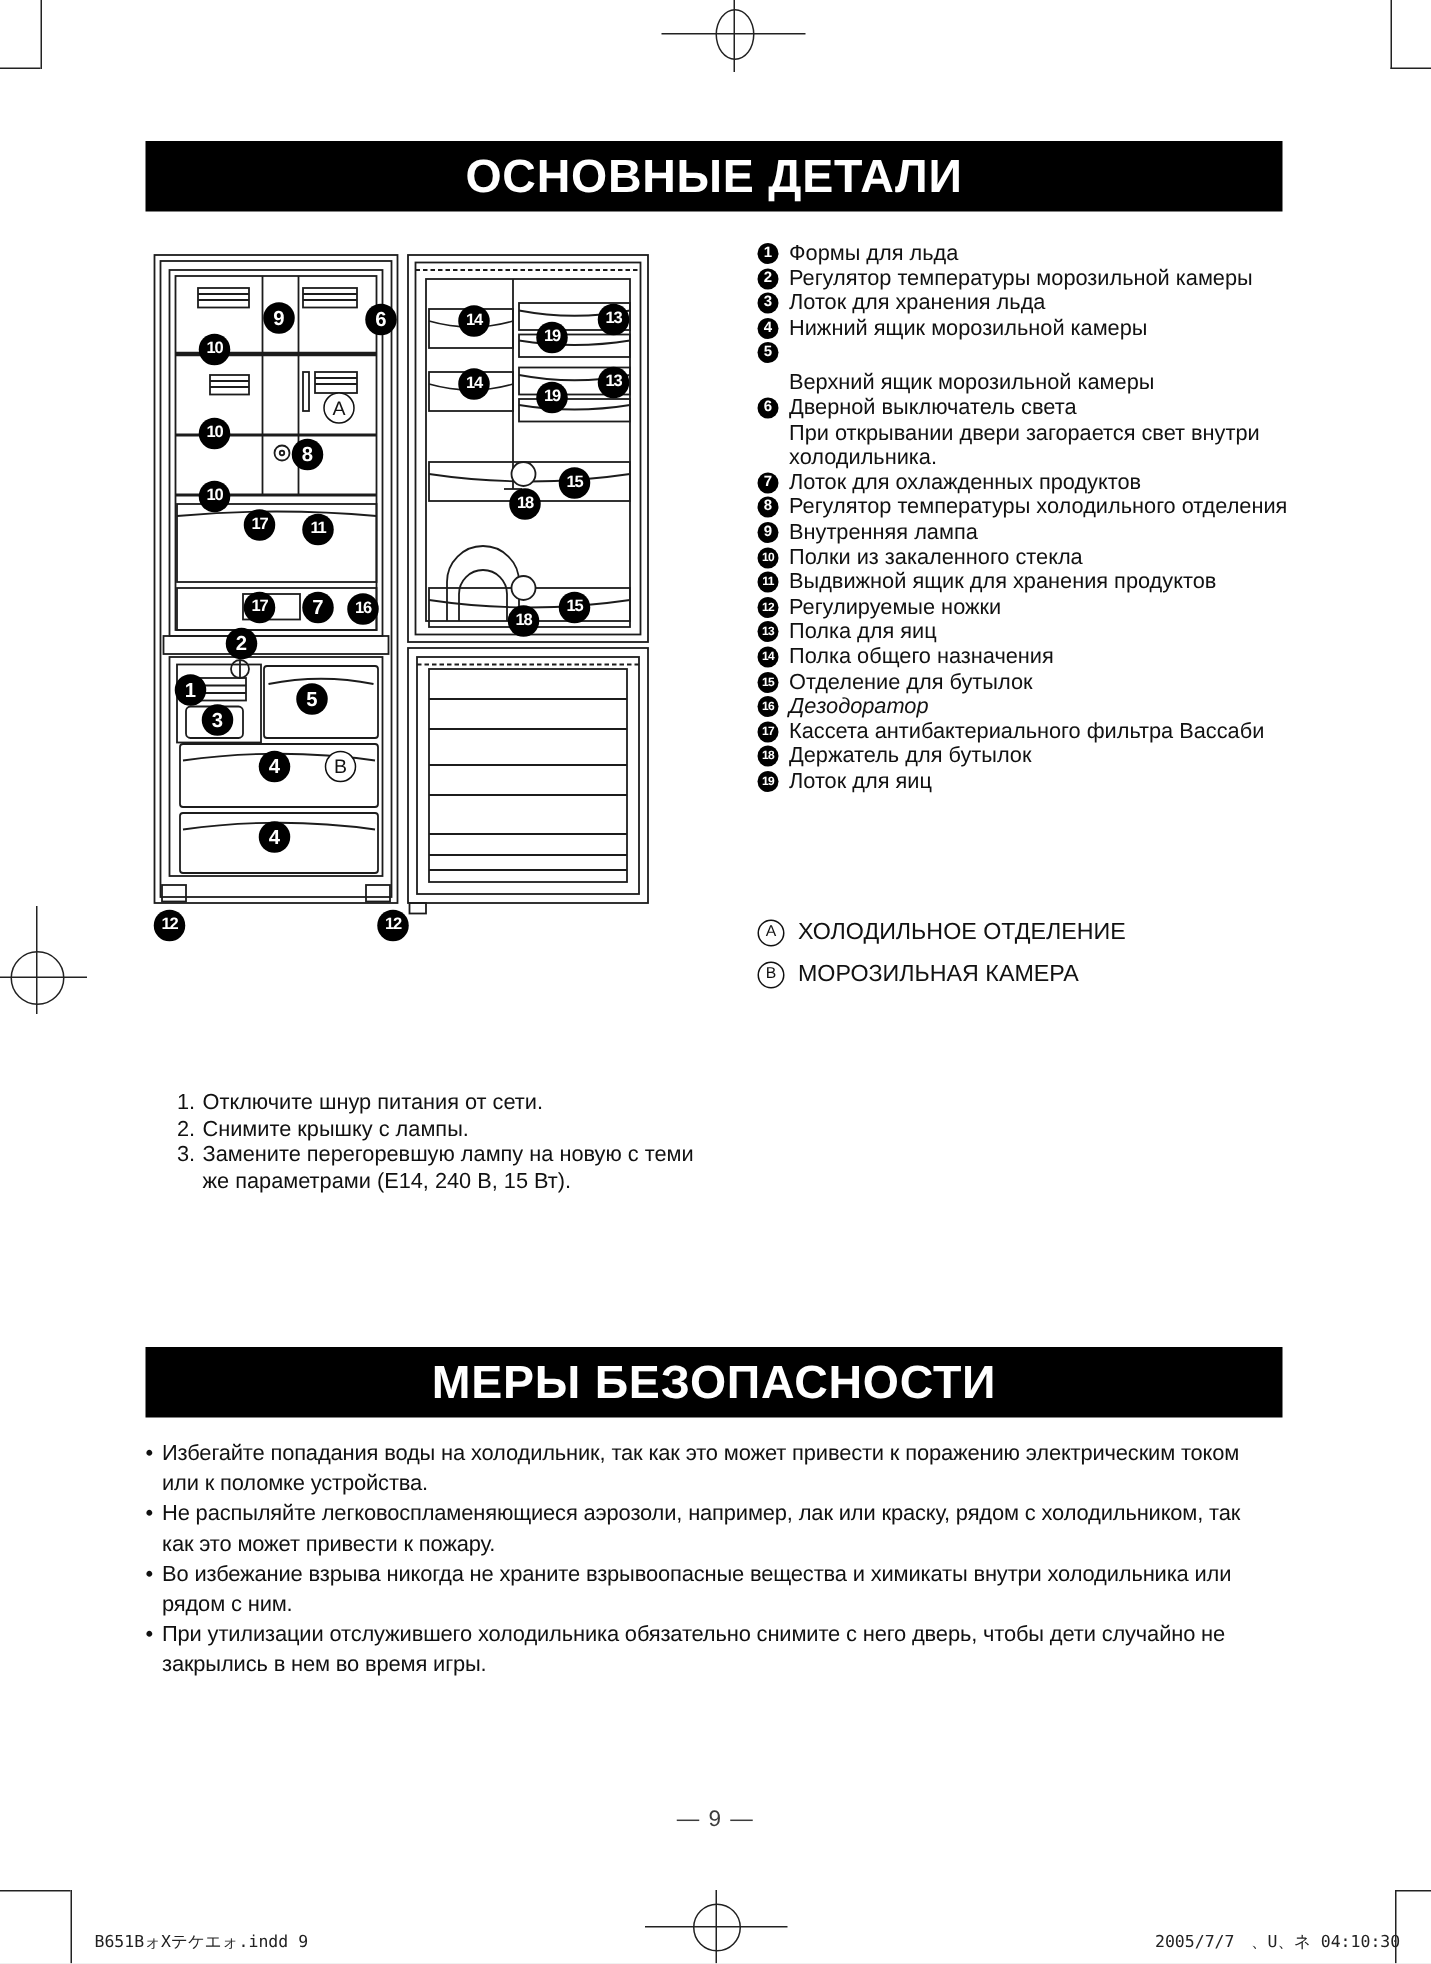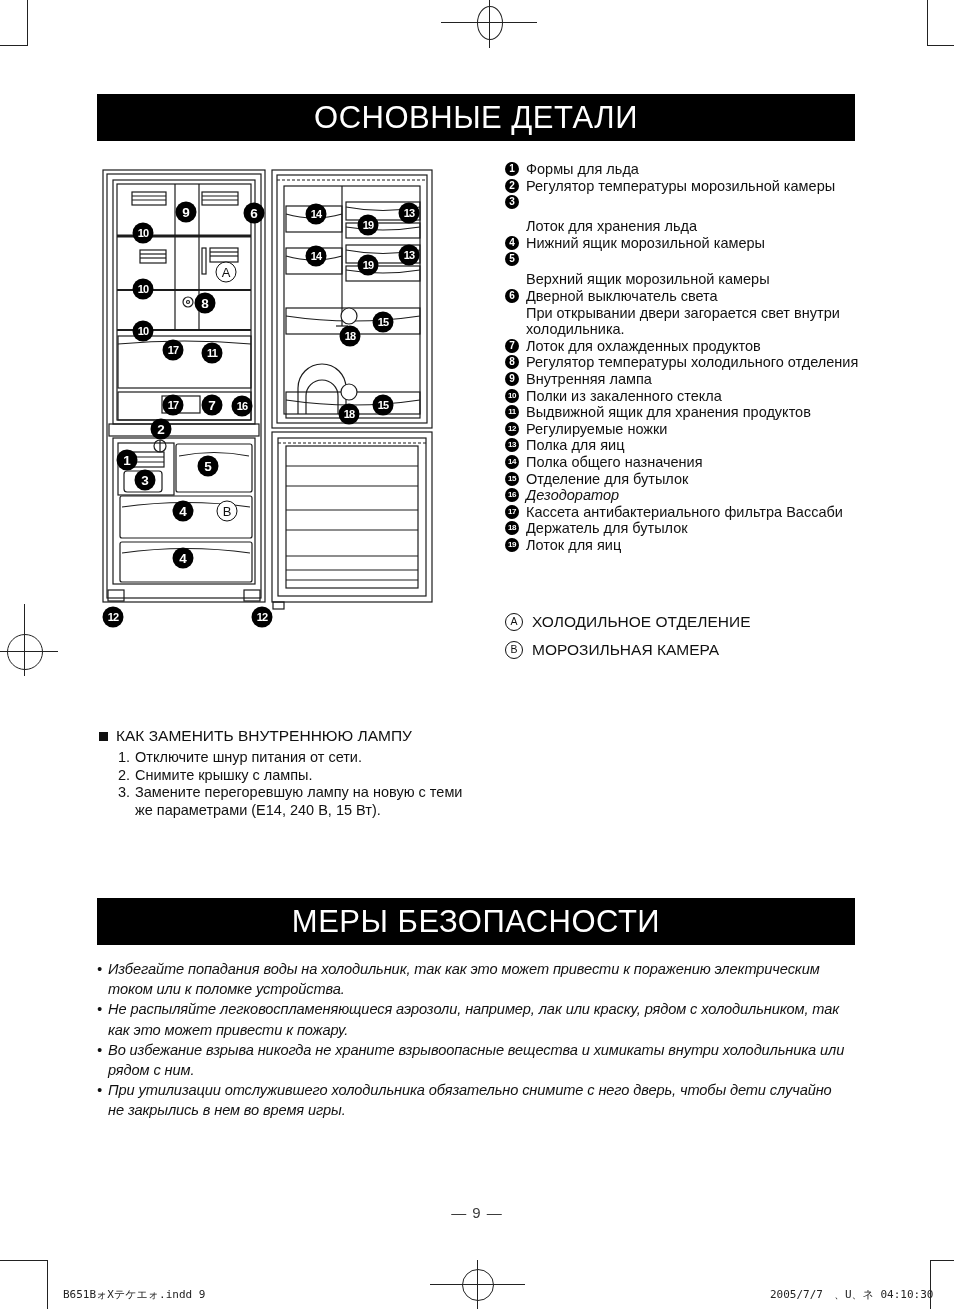--- a/index.html
+++ b/index.html
@@ -3,21 +3,21 @@
 <meta charset="utf-8">
 <style>
   html,body{margin:0;padding:0;background:#e8e8e8;}
   .page{position:relative;width:954px;height:1309px;background:#fff;
         font-family:"Liberation Sans",sans-serif;color:#111;overflow:hidden;margin:0 auto;}
   
   .mark{position:absolute;background:#222;}
   .ring{position:absolute;border:1px solid #222;border-radius:50%;background:transparent;}
   
   .bar{position:absolute;left:97px;width:758px;height:47px;background:#000;color:#fff;
-       display:flex;align-items:center;justify-content:center;font-size:31px;letter-spacing:.5px;}
+       display:flex;align-items:center;justify-content:center;font-size:31px;letter-spacing:.5px;font-weight:bold;}
   
   .fig-svg{position:absolute;left:96px;top:166px;}
   .co{position:absolute;width:21px;height:21px;border-radius:50%;background:#000;color:#fff;
       display:flex;align-items:center;justify-content:center;font-weight:bold;font-size:13.5px;
       transform:translate(-50%,-50%);line-height:1;}
   .co.two{font-size:11px;letter-spacing:-.8px;}
   .co.outline{background:#fff;color:#111;border:1.6px solid #111;width:19px;height:19px;
       font-weight:normal;font-size:13px;}
   
   .plist{position:absolute;left:505px;top:161px;font-size:14.5px;line-height:16.6px;}
@@ -34,21 +34,21 @@
       display:flex;align-items:center;justify-content:center;margin-right:9px;line-height:1;}
   
   .lamp{position:absolute;left:99px;top:727px;width:400px;}
   .lamp-title{display:flex;align-items:center;font-size:15.5px;margin-bottom:4px;}
   .sq{width:9px;height:9px;background:#111;margin-right:8px;flex:0 0 auto;}
   .steps{margin-left:19px;font-size:14.5px;line-height:17.6px;width:365px;}
   .step{padding-left:17px;}
   .step .num{display:inline-block;width:17px;margin-left:-17px;}
   
   .safety{position:absolute;left:97px;top:959px;width:753px;font-size:14.6px;line-height:20.2px;
-      letter-spacing:-.1px;font-style:italic;}
+      letter-spacing:-.1px;}
   .s-item{padding-left:11px;}
   .s-item .blt{display:inline-block;width:11px;margin-left:-11px;}
   
   .pagenum{position:absolute;left:0;right:0;top:1204px;text-align:center;font-size:15px;color:#3c3c3c;
       letter-spacing:1px;}
   .foot{position:absolute;top:1287px;font-family:"DejaVu Sans Mono",monospace;font-size:11px;color:#222;}
   .foot.left{left:63px;}
   .foot.right{left:770px;}
 </style>
 </head>
@@ -312,21 +312,21 @@
         <span class="pbadge">2</span>
         <span class="ptxtwrap">
           <span class="ptext" style="display:block;">Регулятор температуры морозильной камеры</span>
 
         </span>
       </div>
 
       <div class="plist-item">
         <span class="pbadge">3</span>
         <span class="ptxtwrap">
-          <span class="ptext" style="display:block;margin-top:24px;">Лоток для хранения льда</span>
+          <span class="ptext" style="display:block;">Лоток для хранения льда</span>
 
         </span>
       </div>
 
       <div class="plist-item">
         <span class="pbadge">4</span>
         <span class="ptxtwrap">
           <span class="ptext" style="display:block;">Нижний ящик морозильной камеры</span>
 
         </span>
@@ -460,24 +460,20 @@
         <span>ХОЛОДИЛЬНОЕ ОТДЕЛЕНИЕ</span>
       </div>
 
       <div class="legend-row">
         <span class="lcirc">B</span>
         <span>МОРОЗИЛЬНАЯ КАМЕРА</span>
       </div>
     </div>
 
   <div class="lamp">
-    <div class="lamp-title">
-      <span class="sq"></span>
-      <span>КАК ЗАМЕНИТЬ ВНУТРЕННЮЮ ЛАМПУ</span>
-    </div>
     <div class="steps">
 
         <div class="step">
           <span class="num">1.</span><span>Отключите шнур питания от сети.</span>
         </div>
 
         <div class="step">
           <span class="num">2.</span><span>Снимите крышку с лампы.</span>
         </div>
 

